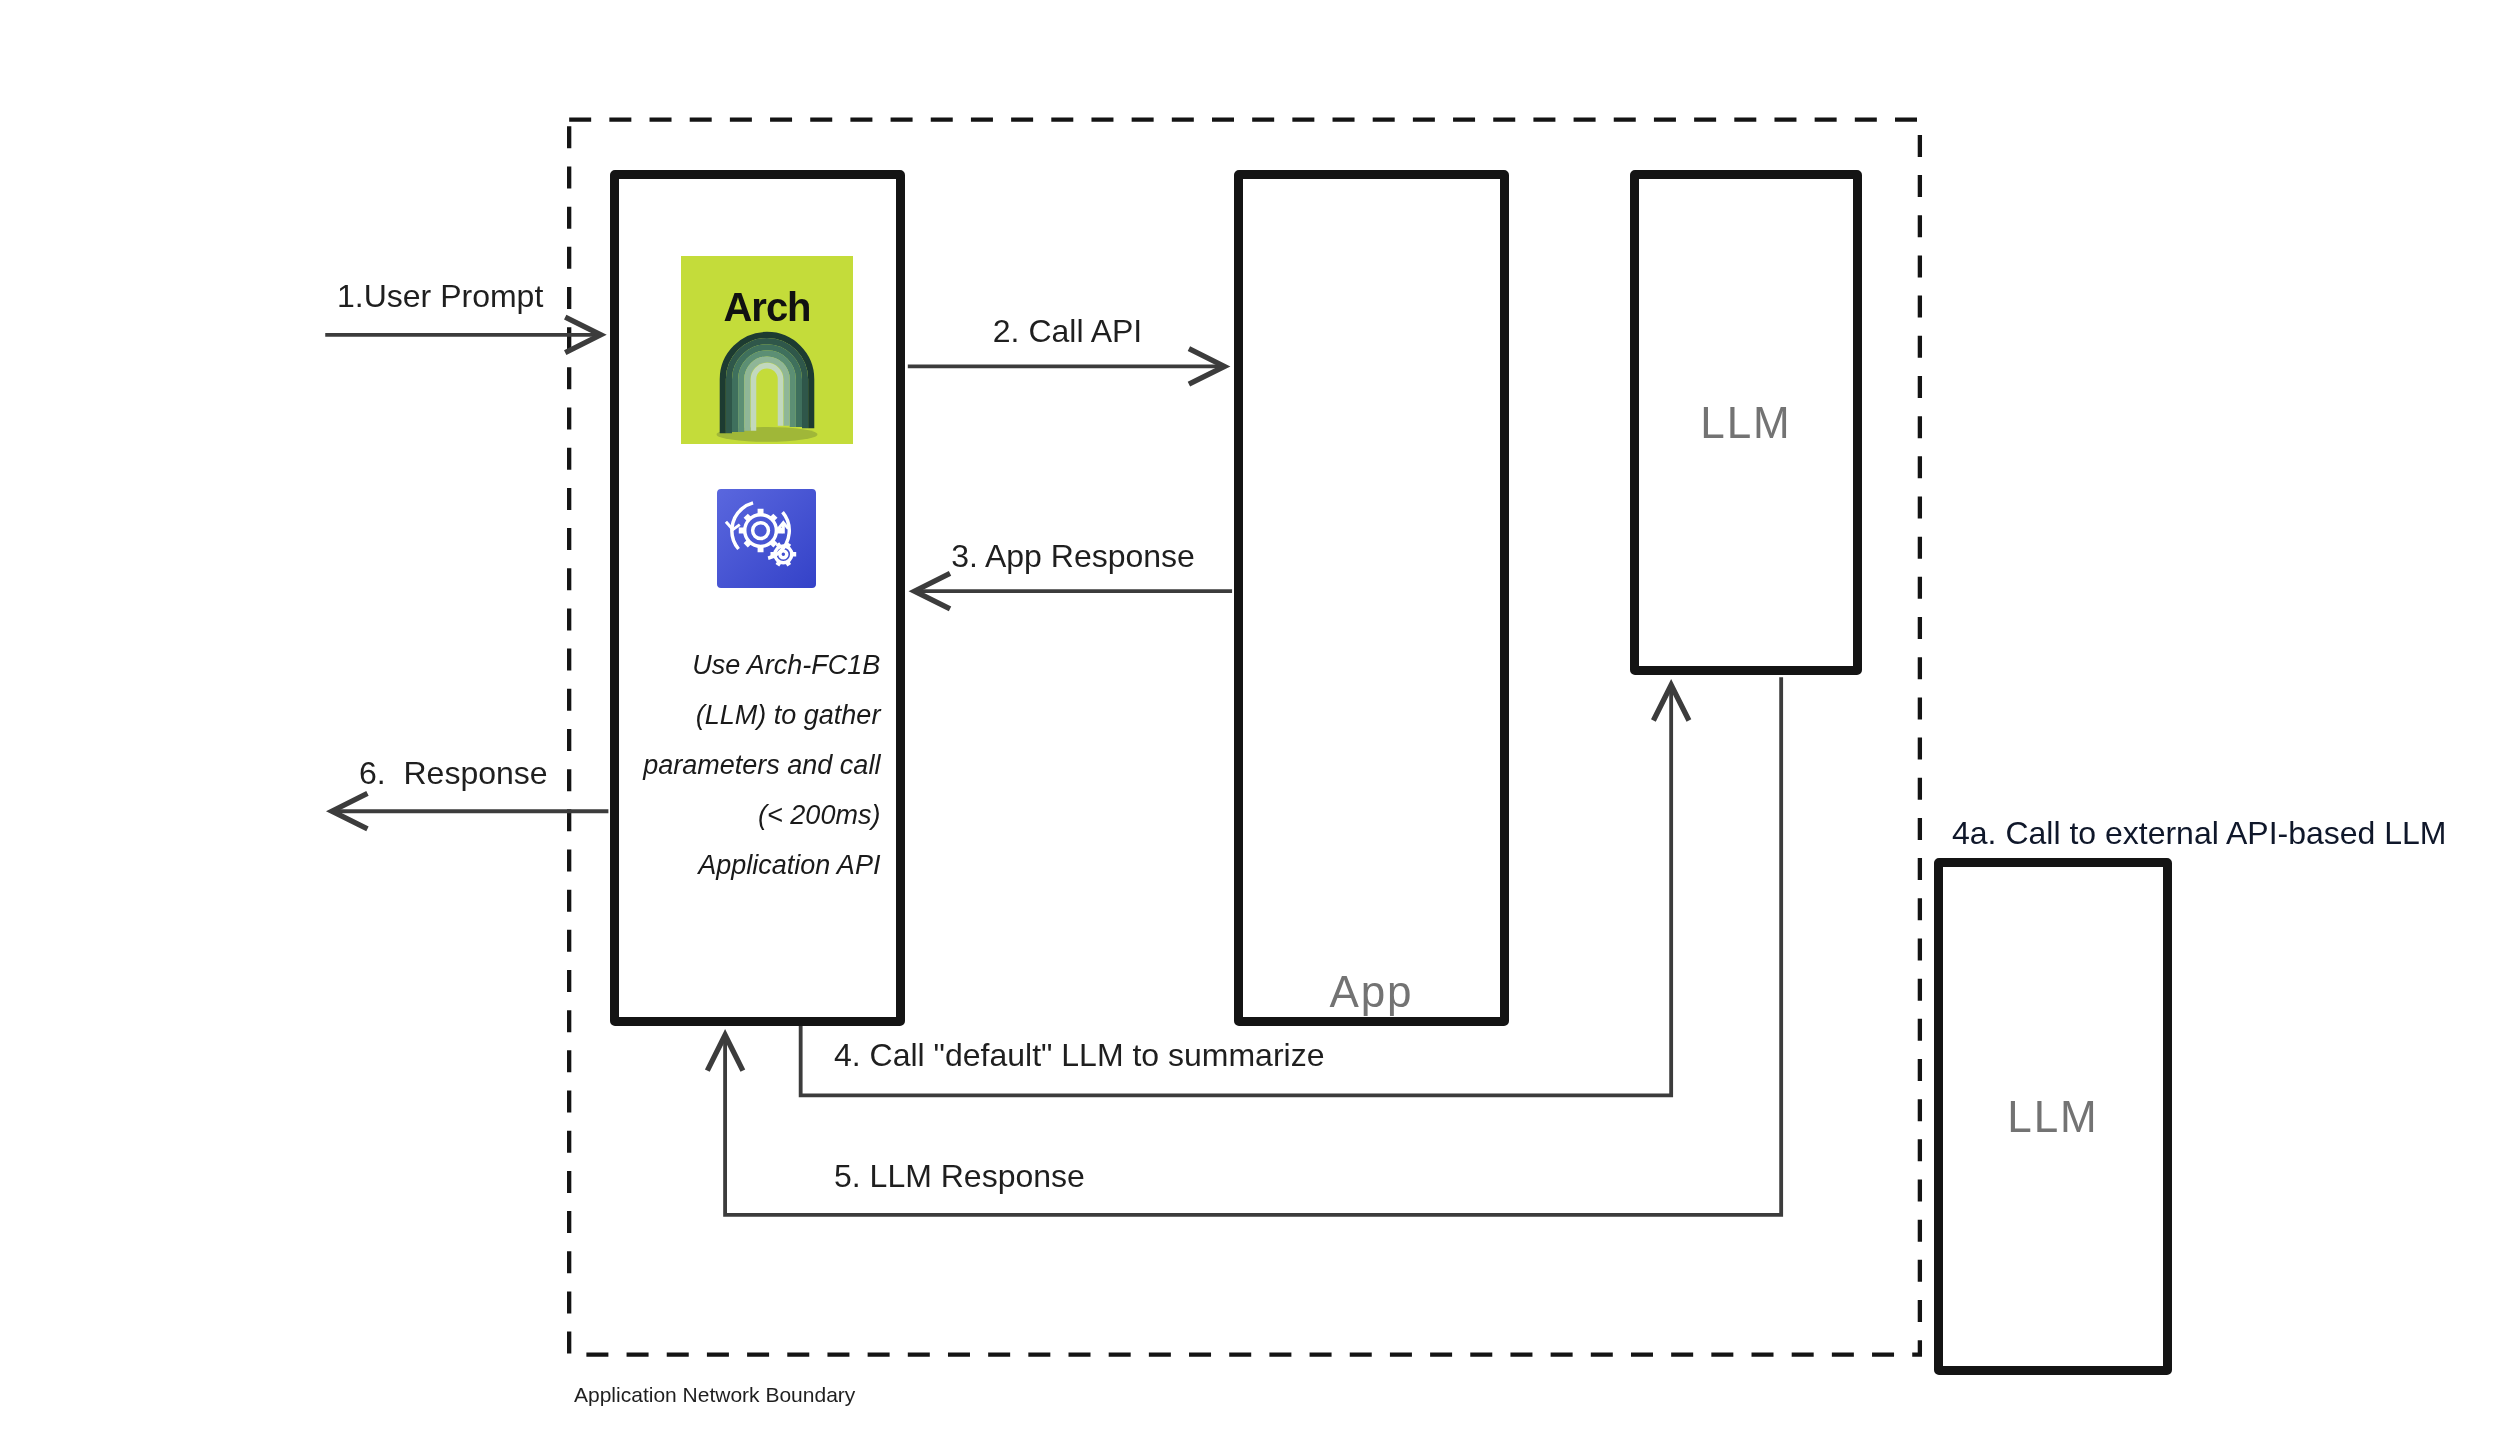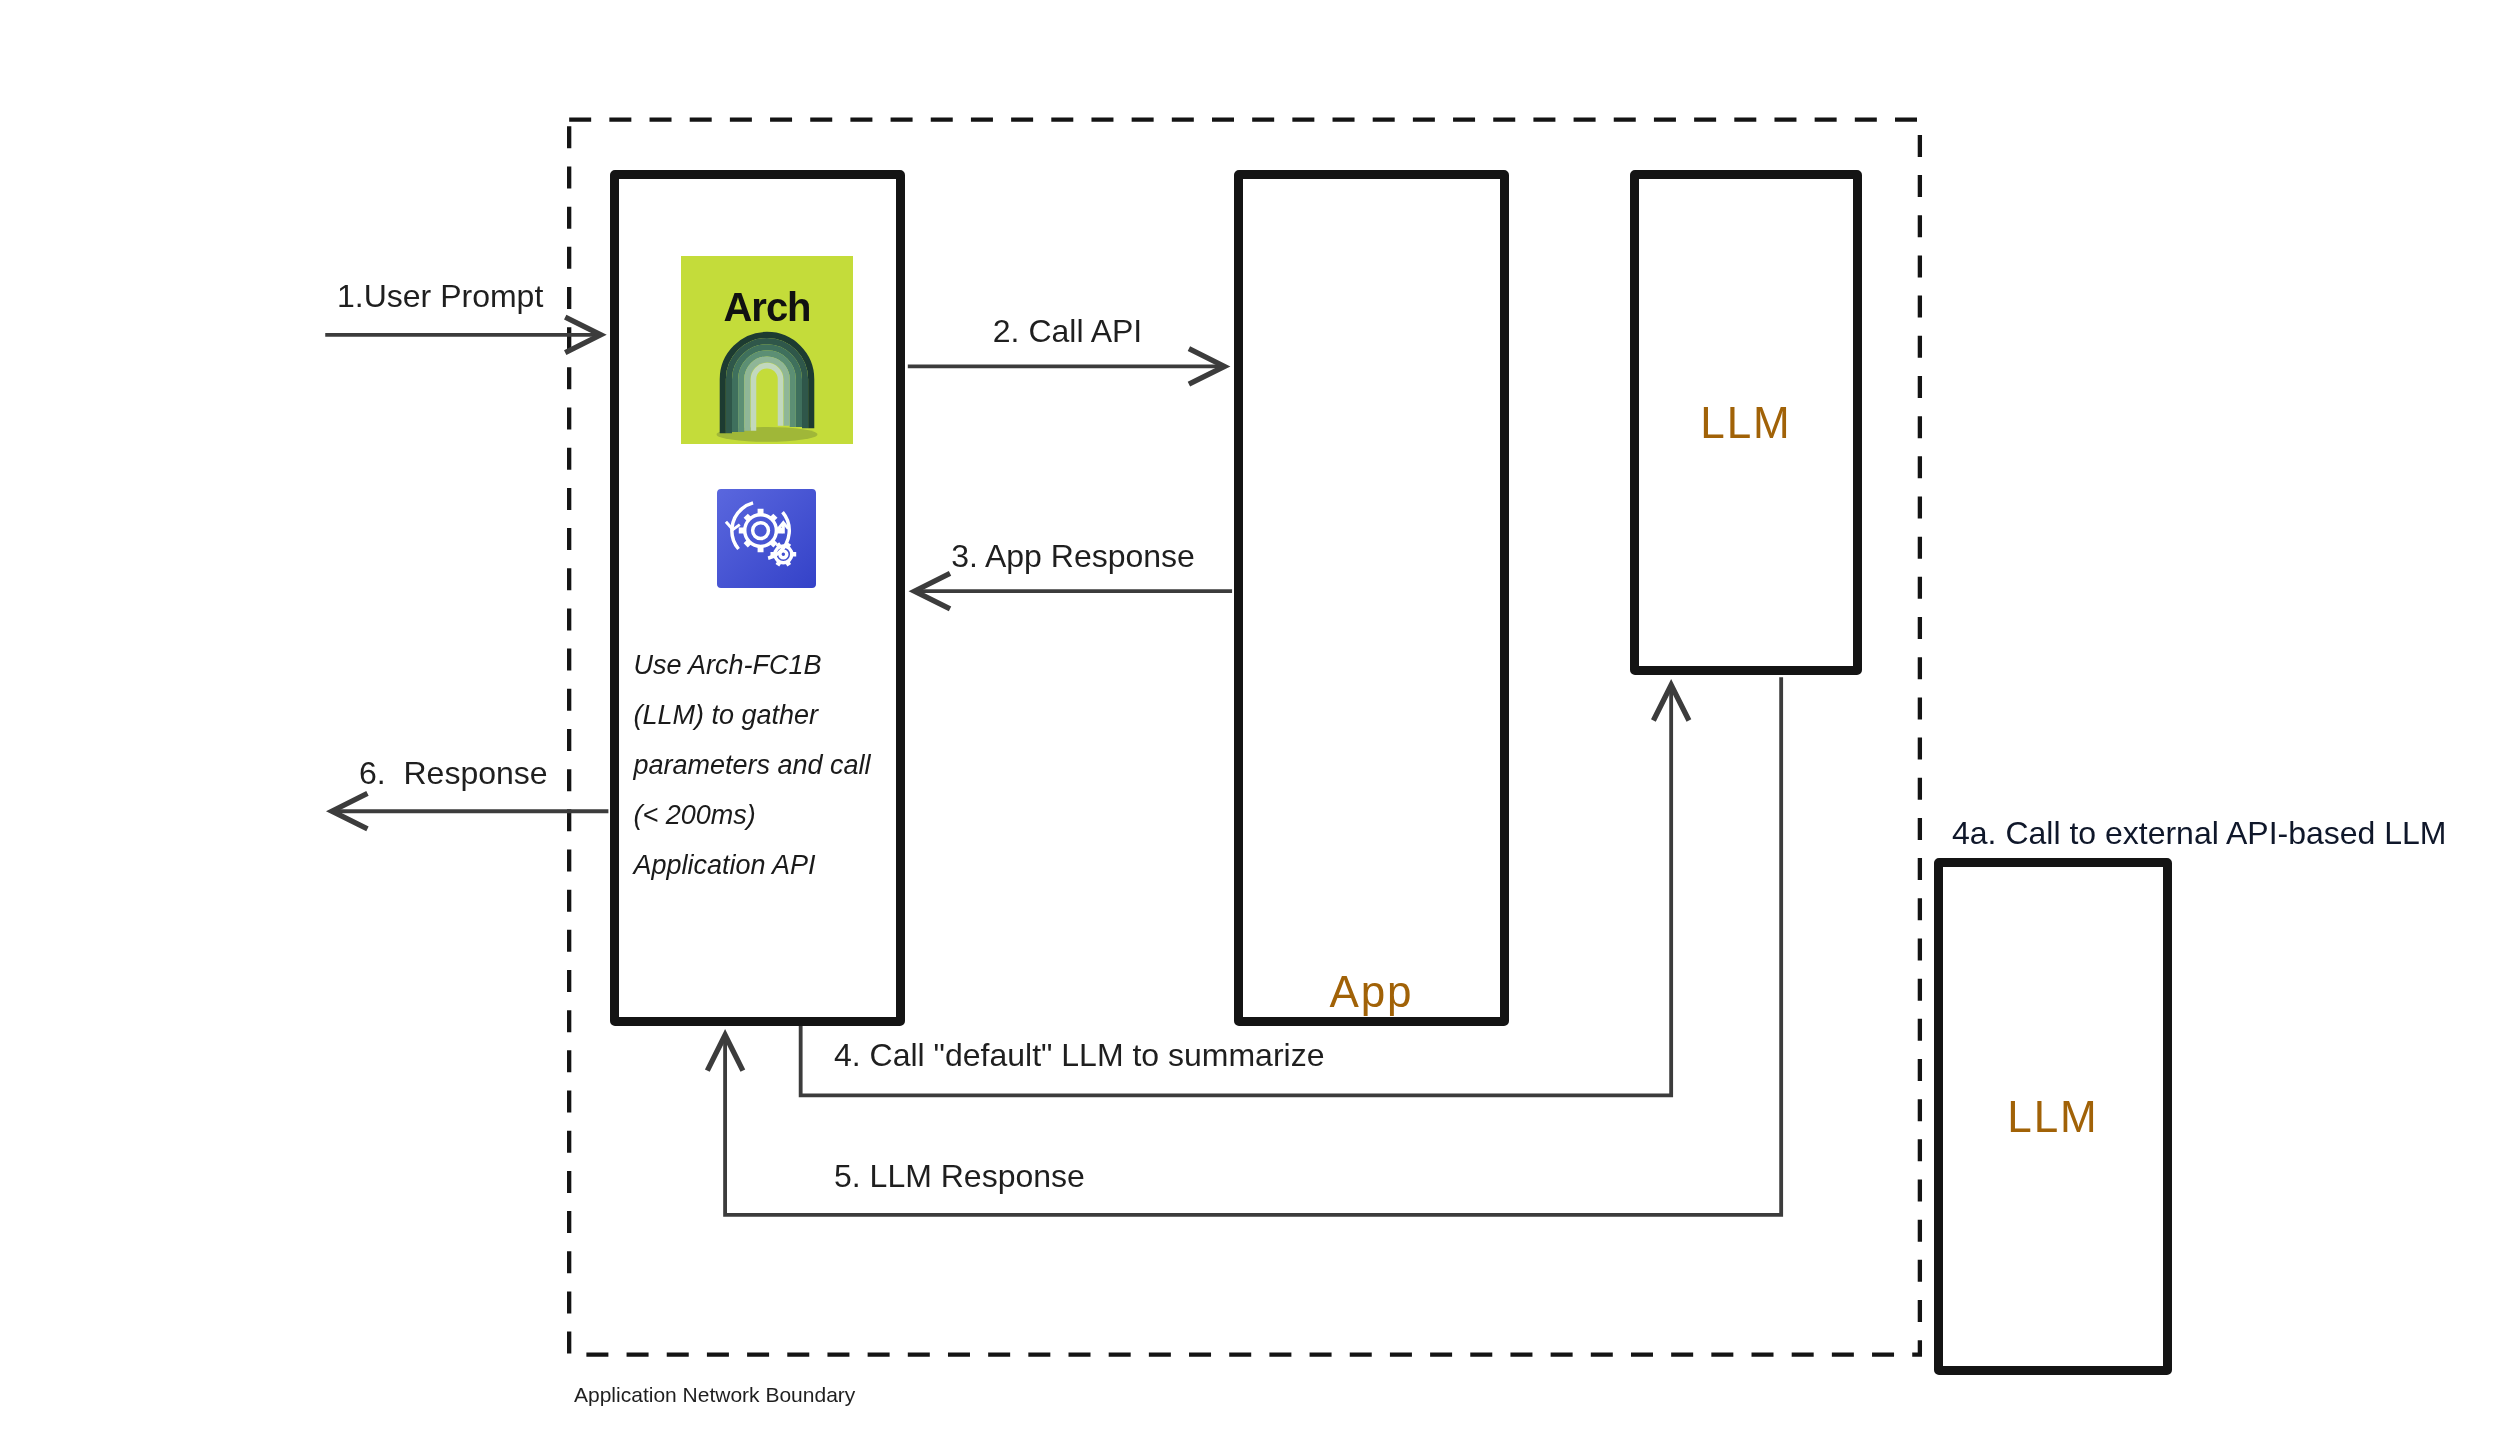--- a/index.html
+++ b/index.html
@@ -16,21 +16,21 @@
     position:absolute;
     border:9.6px solid #141414;
     border-radius:5px;
     background:#ffffff;
     display:flex;align-items:center;justify-content:center;
     box-sizing:border-box;
   }
   .node-label{
     font-size:44px;
     letter-spacing:1.9px;
-    color:#a16207;
+    color:#737373;
     white-space:pre;
   }
   #diagram-title{
     left:567px;top:23px;width:1355px;
     text-align:center;
     font-size:33px;color:#1a1a1a;
   }
   .flow-label{
     position:absolute;
     font-size:32px;
@@ -60,21 +60,21 @@
     margin-top:29px;letter-spacing:-1px;
   }
   #gears-icon{
     position:absolute;left:98px;top:308px;
     width:99px;height:103px;
     border-radius:4.8px;
   }
   #arch-desc{
     position:absolute;left:14.4px;top:461px;width:247px;
     font-size:27px;font-style:italic;
-    line-height:50px;text-align:left;color:#1a1a1a;
+    line-height:50px;text-align:right;color:#1a1a1a;
   }
 </style>
 </head>
 <body>
 
 <div id="canvas">
 
 
   <svg class="abs" style="left:0;top:0" width="2512" height="1456" viewBox="0 0 2626 1522">
     <defs>

